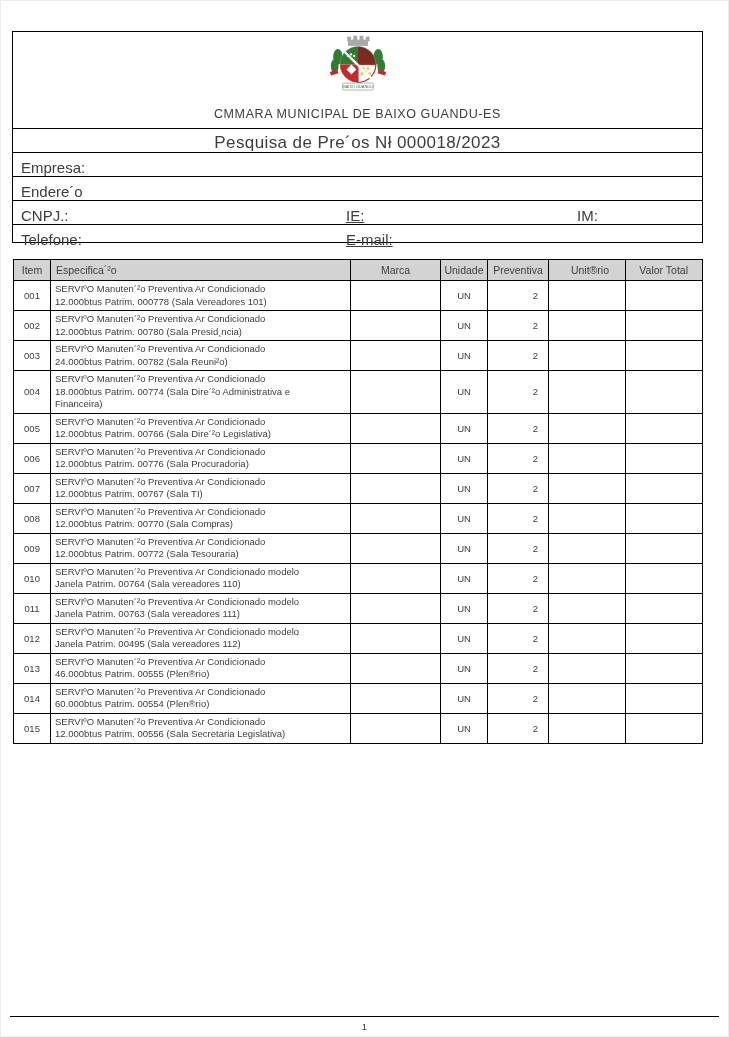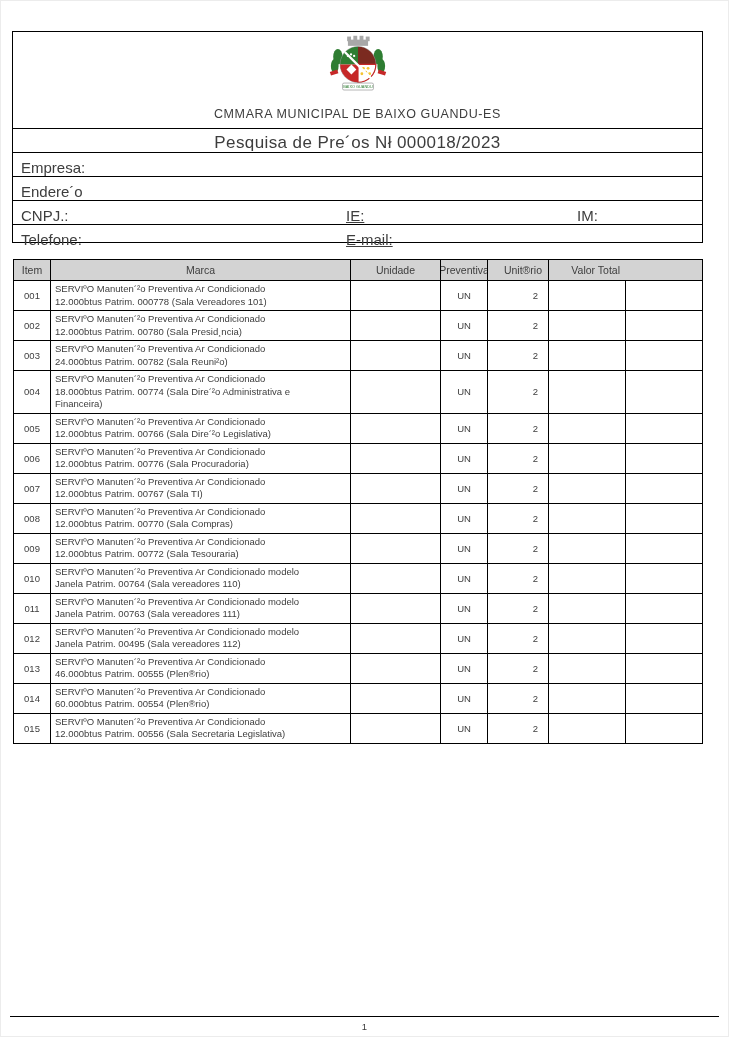--- a/index.html
+++ b/index.html
@@ -45,21 +45,21 @@
   }
   .thead > div, .trow > div {
     border-right: 1px solid #000;
     display: flex; align-items: center;
     overflow: hidden;
   }
   .thead > div:last-child, .trow > div:last-child { border-right: none; }
   .trow { min-height: 28px; border-bottom: 1px solid #000; font-size: 9.5px; }
   .al-c { justify-content: center; }
   .al-l { justify-content: flex-start; padding-left: 5px; }
-  .al-r { justify-content: flex-end; padding-right: 6px; }
+  .al-r { justify-content: flex-end; padding-right: 16px; }
   .c-desc {
     white-space: pre-line; line-height: 12.5px;
     padding: 2px 4px 2px 4px;
     align-items: flex-start !important;
   }
   .c-qtd  { justify-content: flex-end; padding-right: 10px; }
 
   
   .footer-rule { position: absolute; left: 10px; right: 10px; top: 1016px; border-top: 1.5px solid #000; }
   .page-number { position: absolute; left: 0; right: 0; top: 1021px; text-align: center; font-size: 9.5px; }
@@ -143,20 +143,21 @@
 
   <div class="hrow">
     <span class="lbl pos-left">Telefone:</span>
     <span class="lbl pos-mid">E-mail:</span>
   </div>
 </div>
 
 <div class="items-table">
   <div class="thead">
     <div class="al-c">Item</div>
+    <div class="al-l">Especifica´²o</div>
     <div class="al-c">Marca</div>
     <div class="al-c">Unidade</div>
     <div class="al-c">Preventiva</div>
     <div class="al-r">Unit®rio</div>
     <div class="al-r">Valor Total</div>
   </div>
   <div id="table-body">
   <div class="trow">
     <div class="al-c">001</div>
     <div class="c-desc">SERVIºO Manuten´²o Preventiva Ar Condicionado

